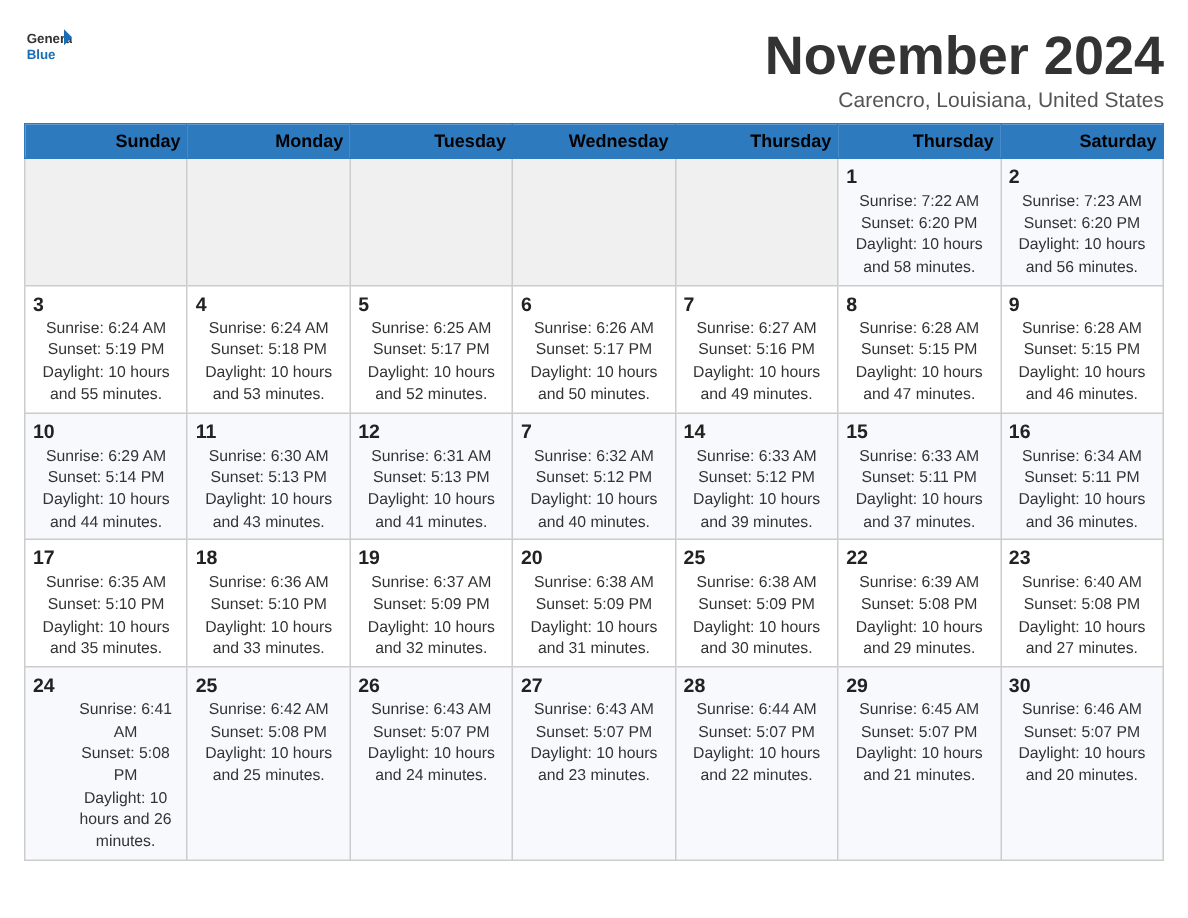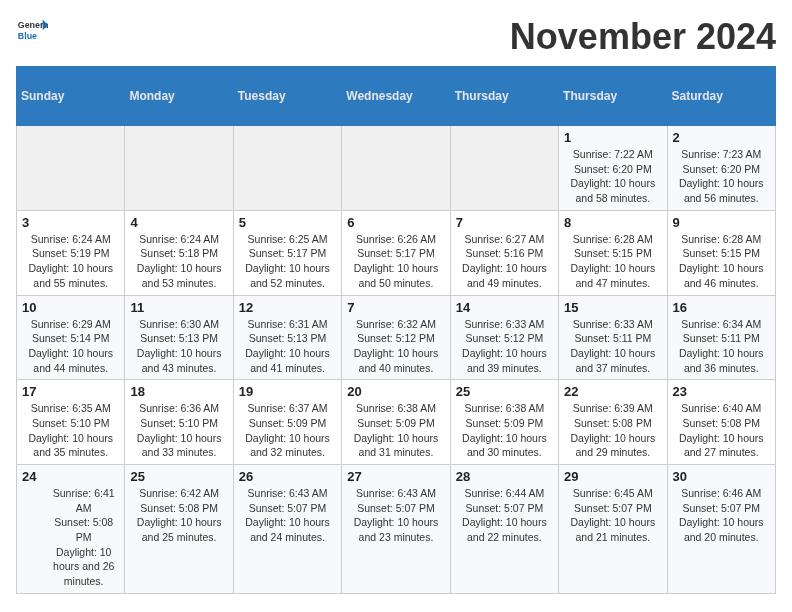--- a/index.html
+++ b/index.html
@@ -37,23 +37,23 @@
       font-size: 14px;
       color: #555;
     }
     .calendar {
       width: 100%;
       border-collapse: collapse;
       font-size: 11px;
     }
     .calendar thead th {
       background-color: #2e7abf;
-      color: #e5e5e5;
-      padding: 22px 4px;
-      text-align: left;
+      color: #000000;
+      padding: 4px 4px;
+      text-align: right;
       font-weight: bold;
       font-size: 12px;
       border: 1px solid #2e7abf;
     }
     .calendar tbody td {
       vertical-align: top;
       padding: 4px 5px;
       border: 1px solid #ccc;
       width: 108px;
       min-height: 80px;
@@ -89,20 +89,21 @@
   <div class="logo">
     <svg class="logo-icon" viewBox="0 0 36 36">
       <rect x="0" y="0" width="36" height="36" fill="none"></rect>
       <text x="2" y="14" font-size="10" font-weight="bold" fill="#333">General</text>
       <text x="2" y="26" font-size="10" font-weight="bold" fill="#1a6eb5">Blue</text>
       <polygon points="30,4 36,10 30,16" fill="#1a6eb5"></polygon>
     </svg>
   </div>
   <div class="title-block">
     <div class="month-title">November 2024</div>
+    <div class="subtitle">Carencro, Louisiana, United States</div>
   </div>
 </div>
 
 <table class="calendar">
   <thead>
     <tr>
     <th>Sunday</th>
         <th>Monday</th>
         <th>Tuesday</th>
         <th>Wednesday</th>

